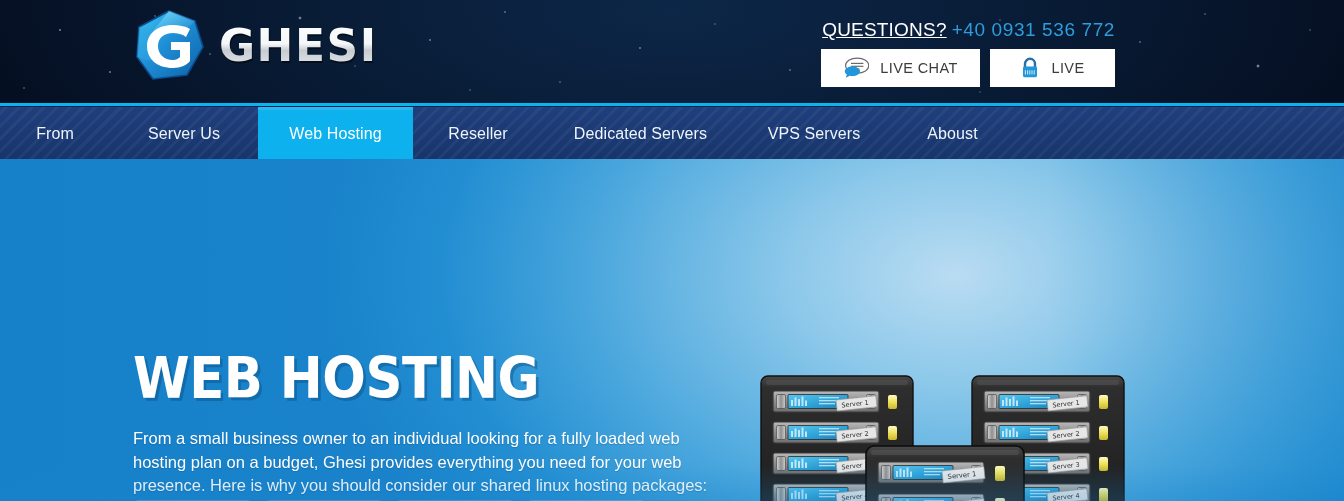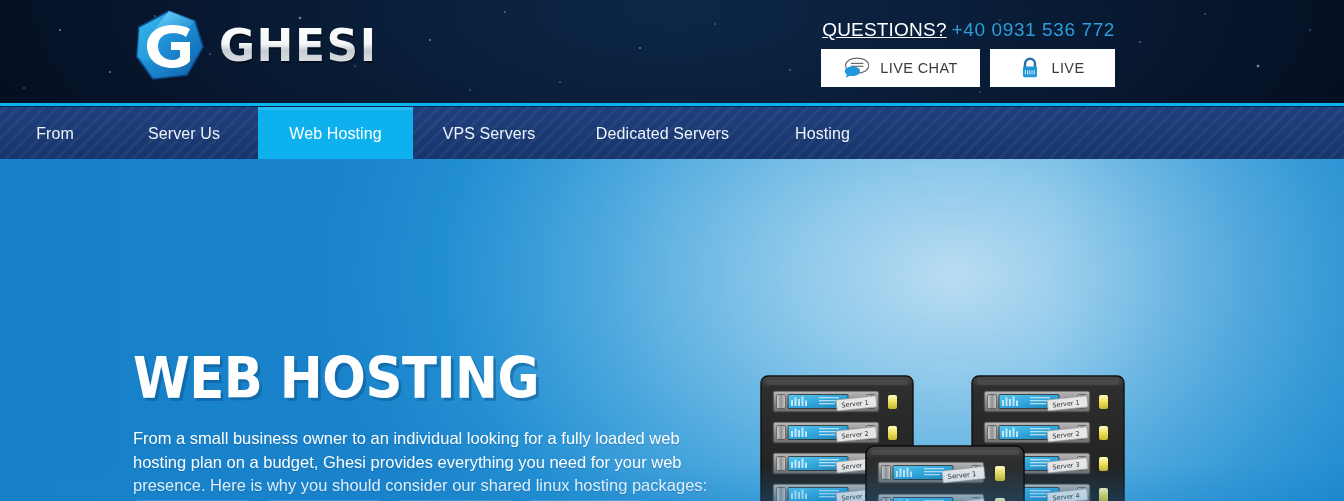--- a/index.html
+++ b/index.html
@@ -259,28 +259,31 @@
     <div class="nav-items" id="navItems">
         <div class="nav-item" style="width: 110px;">
           <span>From</span>
         </div>
         <div class="nav-item" style="width: 148px;">
           <span>Server Us</span>
         </div>
         <div class="nav-item active" style="width: 155px;">
           <span>Web Hosting</span>
         </div>
+        <div class="nav-item" style="width: 130px;">
+          <span>Reseller</span>
+        </div>
+        <div class="nav-item" style="width: 195px;">
+          <span>Dedicated Servers</span>
+        </div>
         <div class="nav-item" style="width: 152px;">
           <span>VPS Servers</span>
         </div>
-        <div class="nav-item" style="width: 195px;">
-          <span>Dedicated Servers</span>
-        </div>
         <div class="nav-item" style="width: 125px;">
-          <span>Hosting</span>
+          <span>Aboust</span>
         </div>
       </div>
   </nav>
 
   <section class="hero">
     <div class="hero-vignette"></div>
 
     <svg class="servers" viewBox="0 0 470 290">
       <defs>
         <linearGradient id="rackBody" x1="0" y1="0" x2="0" y2="1">

